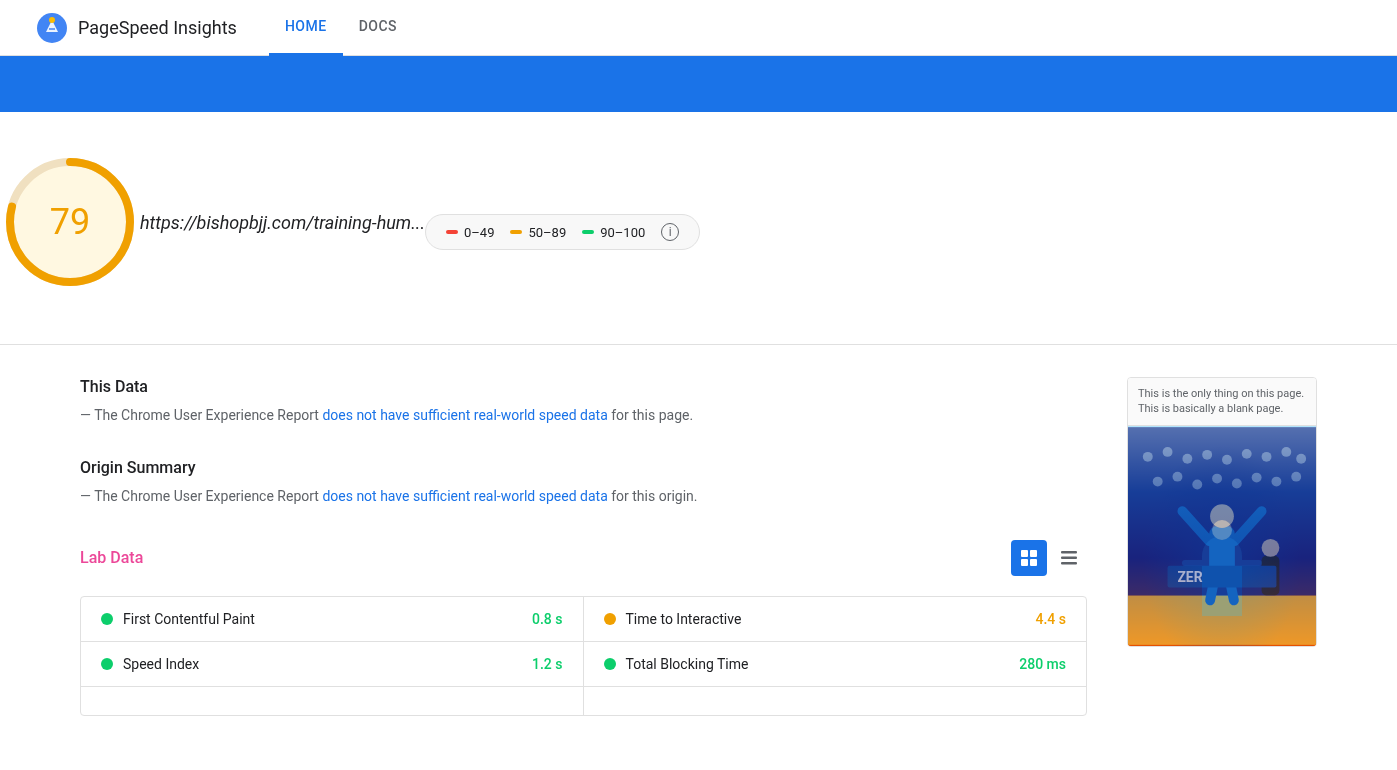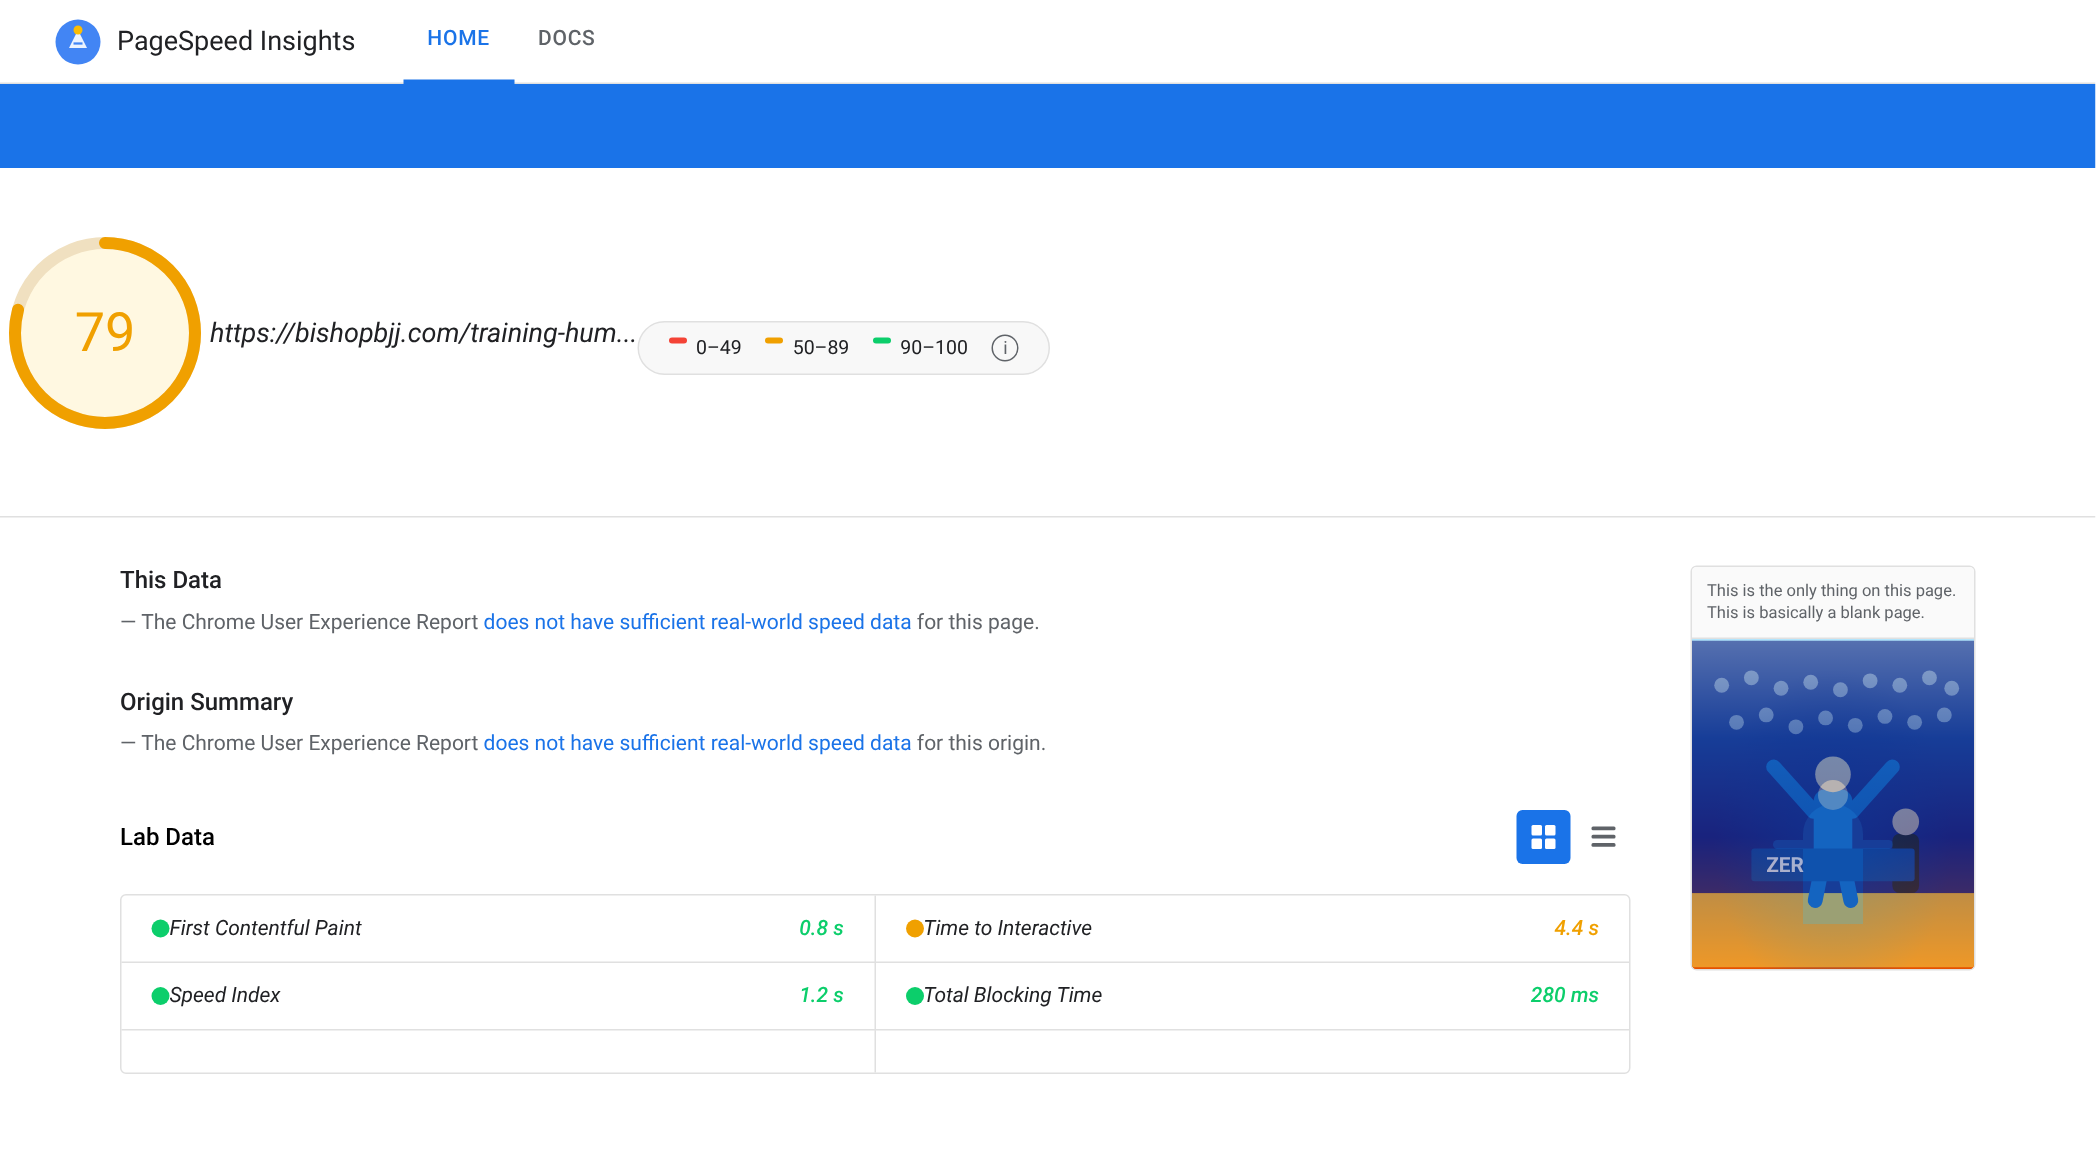--- a/index.html
+++ b/index.html
@@ -96,20 +96,21 @@
       align-items: center;
       gap: 16px;
       background: #f8f8f8;
       border: 1px solid #e0e0e0;
       border-radius: 24px;
       padding: 8px 20px;
       font-size: 13px;
     }
     .legend-item {
       display: flex;
+      align-items: center;
       gap: 6px;
     }
     .legend-dot {
       width: 12px;
       height: 4px;
       border-radius: 2px;
     }
     .legend-dot.red { background: #f44336; }
     .legend-dot.orange { background: #f0a000; }
     .legend-dot.green { background: #0cce6b; }
@@ -167,21 +168,21 @@
     
     .lab-data-header {
       display: flex;
       align-items: center;
       justify-content: space-between;
       margin-bottom: 20px;
     }
     .lab-title {
       font-size: 16px;
       font-weight: 500;
-      color: #000000;
+      color: #ec4899;
     }
     .view-toggle {
       display: flex;
       gap: 4px;
     }
     .toggle-btn {
       width: 36px;
       height: 36px;
       border: none;
       border-radius: 4px;
@@ -206,21 +207,21 @@
       grid-template-columns: 1fr 1fr;
       gap: 0;
       border: 1px solid #e0e0e0;
       border-radius: 4px;
     }
     .metric-item {
       display: flex;
       align-items: center;
       padding: 14px 20px;
       border-bottom: 1px solid #e0e0e0;
-      font-style: italic;
+      gap: 10px;
     }
     .metric-item:nth-child(odd) {
       border-right: 1px solid #e0e0e0;
     }
     .metric-item:nth-last-child(-n+2) {
       border-bottom: none;
     }
     .metric-dot {
       width: 12px;
       height: 12px;

